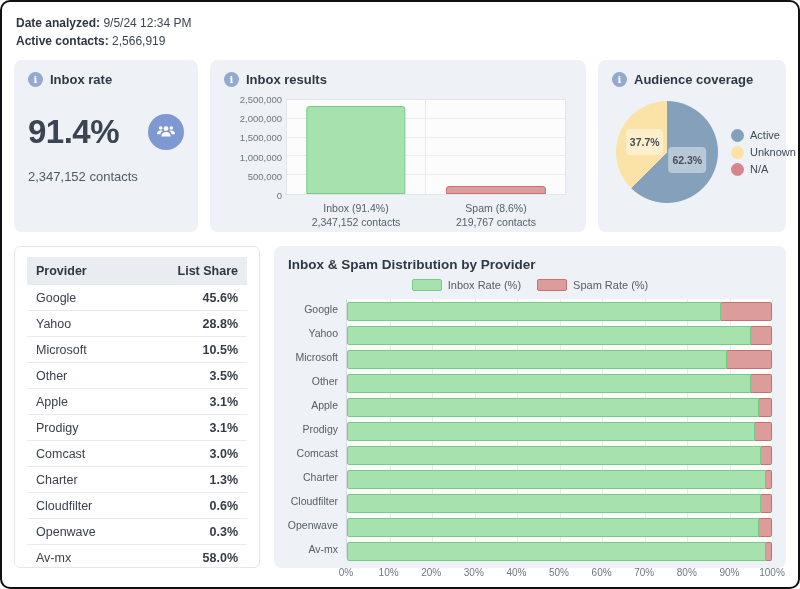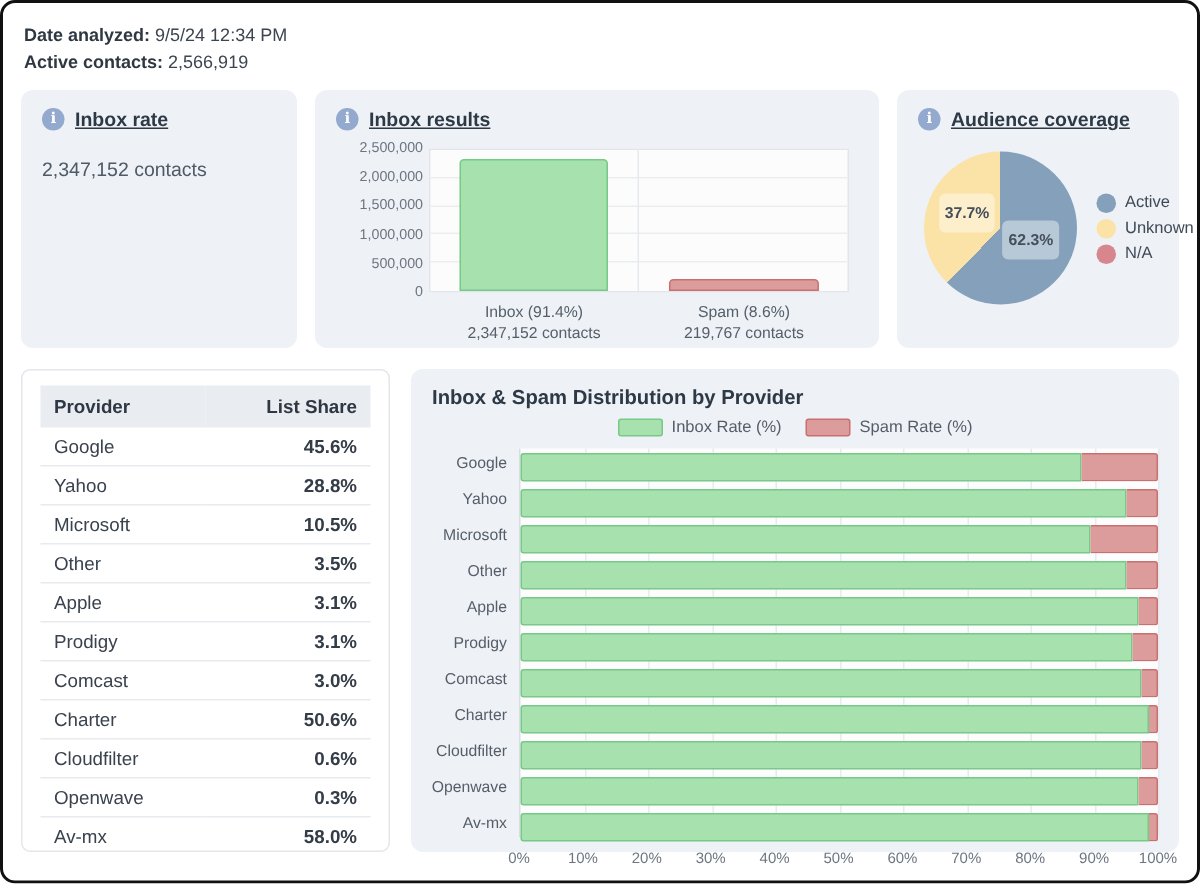--- a/index.html
+++ b/index.html
@@ -19,21 +19,21 @@
   .card {
     background:#eef1f6; border-radius:8px; padding:12px 14px; position:relative;
   }
   .card-title-row { display:flex; align-items:center; gap:7px; }
   .info-icon {
     width:15px; height:15px; border-radius:50%; background:#93a9cd; color:#fff;
     font-size:10px; font-weight:bold; display:inline-flex; align-items:center;
     justify-content:center; font-family:"DejaVu Serif",serif; flex:0 0 15px;
     cursor:default;
   }
-  .card-title { font-size:13px; font-weight:bold; color:#2e3946;text-decoration:underline; }
+  .card-title { font-size:13px; font-weight:bold; color:#2e3946; }
   
   .card-rate { width:184px; height:172px; }
   .rate-row { display:flex; align-items:center; justify-content:space-between; margin-top:26px; }
   .rate-big { font-size:33px; font-weight:bold; color:#3a4452; letter-spacing:-0.5px; }
   .people-circle {
     width:36px; height:36px; border-radius:50%; background:#7e99d1;
     display:flex; align-items:center; justify-content:center;
   }
   .rate-contacts { font-size:13px; color:#4e5a66; margin-top:18px; }
   
@@ -132,20 +132,33 @@
     </div>
   </div>
 
   <div class="cards-row">
 
     <div class="card card-rate">
       <div class="card-title-row">
         <span class="info-icon">i</span>
         <span class="card-title">Inbox rate</span>
       </div>
+      <div class="rate-row">
+        <span class="rate-big">91.4%</span>
+        <span class="people-circle">
+          <svg width="22" height="22" viewBox="0 0 24 24" fill="#ffffff">
+            <circle cx="12" cy="8.2" r="2.6"></circle>
+            <circle cx="6.2" cy="7.6" r="2"></circle>
+            <circle cx="17.8" cy="7.6" r="2"></circle>
+            <path d="M12 12c-2.9 0-5 1.8-5 4.3V17h10v-0.7C17 13.8 14.9 12 12 12z"></path>
+            <path d="M6.2 10.4c-2.3 0-3.9 1.4-3.9 3.4v0.6h3.5c0.3-1.6 1.2-2.9 2.6-3.6-0.6-0.3-1.4-0.4-2.2-0.4z"></path>
+            <path d="M17.8 10.4c-0.8 0-1.6 0.1-2.2 0.4 1.4 0.7 2.3 2 2.6 3.6h3.5v-0.6c0-2-1.6-3.4-3.9-3.4z"></path>
+          </svg>
+        </span>
+      </div>
       <div class="rate-contacts">2,347,152 contacts</div>
     </div>
 
     <div class="card card-results">
       <div class="card-title-row">
         <span class="info-icon">i</span>
         <span class="card-title">Inbox results</span>
       </div>
       <div class="vchart">
         <div class="vplot" id="vplot">
@@ -244,21 +257,21 @@
             <tr>
               <td>Prodigy</td>
               <td class="num">3.1%</td>
             </tr>
             <tr>
               <td>Comcast</td>
               <td class="num">3.0%</td>
             </tr>
             <tr>
               <td>Charter</td>
-              <td class="num">50.6%</td>
+              <td class="num">1.3%</td>
             </tr>
             <tr>
               <td>Cloudfilter</td>
               <td class="num">0.6%</td>
             </tr>
             <tr>
               <td>Openwave</td>
               <td class="num">0.3%</td>
             </tr>
             <tr>

